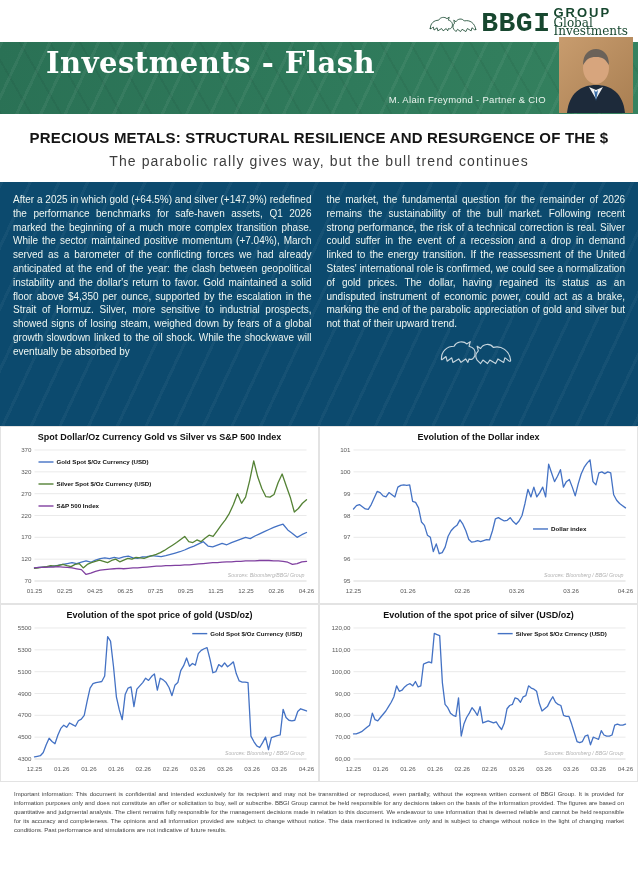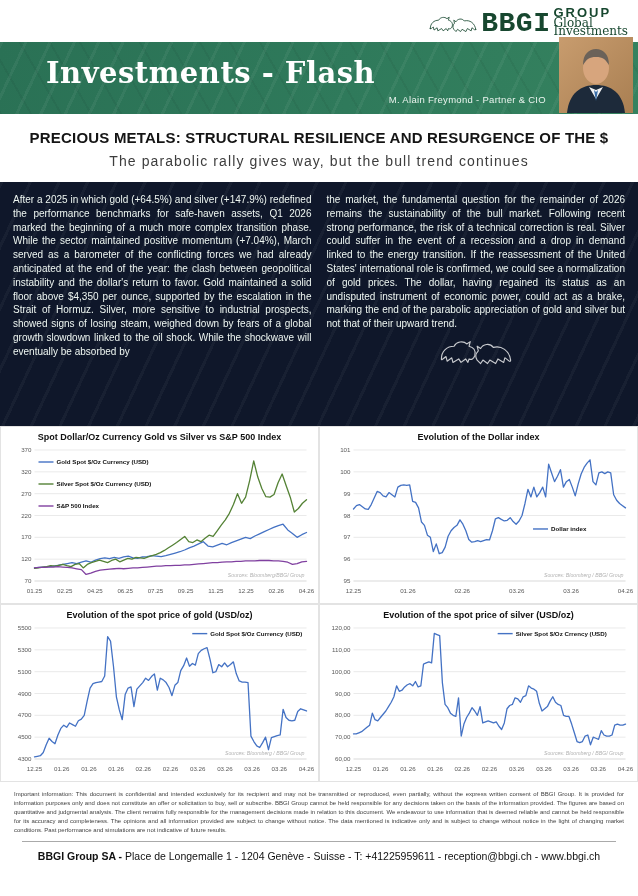--- a/index.html
+++ b/index.html
@@ -16,31 +16,31 @@
   .logo-sub{font-family:"DejaVu Serif",serif;font-size:12px;line-height:7.5px;}
 
   
   .eco-bar{height:26px;background:#0d4a36;color:#ffffff;font-size:11px;letter-spacing:1px;line-height:26px;padding-left:46px;box-sizing:border-box;}
 
   
   .banner{position:relative;height:72px;background:linear-gradient(100deg,#2a7155 0%,#2f7a5b 55%,#35825f 100%);}
   .banner::before{content:"";position:absolute;inset:0;background:
     repeating-linear-gradient(115deg,rgba(255,255,255,0.05) 0 3px,transparent 3px 22px),
     repeating-linear-gradient(60deg,rgba(0,0,0,0.05) 0 2px,transparent 2px 26px);}
-  .banner-title{position:relative;margin:0;padding:14px 0 0 46px;font-family:"DejaVu Serif",serif;font-weight:bold;font-size:29px;color:#ffffff;letter-spacing:0.5px;}
+  .banner-title{position:relative;margin:0;padding:4px 0 0 46px;font-family:"DejaVu Serif",serif;font-weight:bold;font-size:29px;color:#ffffff;letter-spacing:0.5px;}
   .banner-author{position:absolute;right:92px;bottom:9px;font-size:9.5px;color:#eaf4ee;letter-spacing:0.3px;}
   .portrait{position:absolute;top:-5px;right:5px;width:74px;height:76px;display:block;}
 
   
   .title-block{height:68px;text-align:center;padding-top:15px;box-sizing:border-box;background:#ffffff;}
   .title-main{margin:0;font-size:15px;font-weight:bold;color:#141414;letter-spacing:0.2px;}
   .title-sub{margin:7px 0 0 0;font-size:14px;font-weight:normal;color:#3d3d3d;letter-spacing:1.1px;}
 
   
-  .article{position:relative;height:244px;background:#0f172a;box-sizing:border-box;padding:11px 13px;display:flex;gap:15px;}
+  .article{position:relative;height:244px;background:#0c4a6e;box-sizing:border-box;padding:11px 13px;display:flex;gap:15px;}
   .article::before{content:"";position:absolute;inset:0;background:
     repeating-linear-gradient(115deg,rgba(255,255,255,0.04) 0 3px,transparent 3px 26px);}
   .article .col{position:relative;flex:1;color:#eef6f1;font-size:10px;line-height:1.38;text-align:justify;}
   .article-animals{display:block;margin:6px auto 0 auto;width:92px;height:30px;opacity:0.9;}
 
   
   .charts{height:356px;display:grid;grid-template-columns:1fr 1fr;grid-template-rows:1fr 1fr;}
   .chart-cell{border:1px solid #e3e3e3;box-sizing:border-box;padding:3px 2px 0 2px;background:#ffffff;}
   .chart-title{text-align:center;font-size:9px;font-weight:bold;color:#111111;margin:2px 0 1px 0;}
   .chart-svg{display:block;width:100%;height:154px;font-family:"Liberation Sans",sans-serif;}
@@ -246,20 +246,14 @@
           <polyline points="30.00,112.89 32.69,112.89 35.39,111.80 38.08,110.71 40.77,108.53 43.47,106.34 46.16,104.16 48.85,92.15 51.54,98.70 54.24,99.79 56.93,96.52 59.62,93.24 62.32,89.97 65.01,85.60 67.70,81.23 70.40,75.78 73.09,64.86 75.78,70.32 78.48,69.22 81.17,65.95 83.86,63.77 86.55,62.67 89.25,64.86 91.94,60.49 94.63,65.95 97.33,64.86 100.02,43.03 102.71,41.93 105.41,40.84 108.10,41.93 110.79,12.46 113.49,13.55 116.18,14.64 118.87,61.58 121.56,83.42 124.26,86.69 126.95,92.15 129.64,94.33 132.34,95.43 135.03,76.87 137.72,115.07 140.42,103.07 143.11,96.52 145.80,92.15 148.50,86.69 151.19,89.97 153.88,94.33 156.57,85.60 159.27,101.97 161.96,100.88 164.65,99.79 167.35,100.88 170.04,101.97 172.73,100.88 175.43,105.25 178.12,108.53 180.81,101.97 183.50,87.78 186.20,84.51 188.89,83.42 191.58,76.87 194.28,77.96 196.97,81.23 199.66,75.78 202.36,74.68 205.05,64.86 207.74,67.04 210.44,68.13 213.13,70.32 215.82,82.32 218.51,89.97 221.21,87.78 223.90,85.60 226.59,80.14 229.29,75.78 231.98,81.23 234.67,83.42 237.37,84.51 240.06,94.33 242.75,95.43 245.45,95.43 248.14,103.07 250.83,111.80 253.52,120.53 256.22,121.63 258.91,120.53 261.60,115.07 264.30,113.98 266.99,123.81 269.68,116.17 272.38,117.26 275.07,118.35 277.76,109.62 280.46,113.98 283.15,115.07 285.84,115.07 288.53,113.98 291.23,104.16 293.92,103.07 296.61,104.16 299.31,104.16 302.00,103.07" fill="none" stroke="#4472c4" stroke-width="1.3" stroke-linejoin="round" stroke-linecap="round"></polyline>
           <line x1="174.16" y1="12.620000000000001" x2="189.16" y2="12.620000000000001" stroke="#4472c4" stroke-width="1.4"></line>
           <text x="192.16" y="15.020000000000001" font-size="6.2" font-weight="bold" fill="#111111">Silver Spot $/Oz Crrency (USD)</text>
           <text x="300" y="134" text-anchor="end" font-size="5.2" font-style="italic" fill="#b3b3b3">Sources: Bloomberg / BBGI Group</text>
         </svg>
     </div>
   </div>
 
   <div class="disclaimer">Important information: This document is confidential and intended exclusively for its recipient and may not be transmitted or reproduced, even partially, without the express written consent of BBGI Group. It is provided for information purposes only and does not constitute an offer or solicitation to buy, sell or subscribe.  BBGI Group cannot be held responsible for any decisions taken on the basis of the information provided. The figures are based on quantitative and judgmental analysis. The client remains fully responsible for the management decisions made in relation to this document. We endeavour to use information that is deemed reliable and cannot be held responsible for its accuracy and completeness. The opinions and all information provided are subject to change without notice. The data mentioned is indicative only and is subject to change without notice in the light of changing market conditions. Past performance and simulations are not indicative of future results.</div>
 
-  <div class="footer">
-    <hr class="footer-rule">
-    <div class="footer-text">
-      <b>BBGI Group SA -</b><span> Place de Longemalle 1 - 1204 Genève - Suisse - T: +41225959611 - reception@bbgi.ch - www.bbgi.ch</span>
-    </div>
-  </div>
 
 </div>
 
 </body></html>

